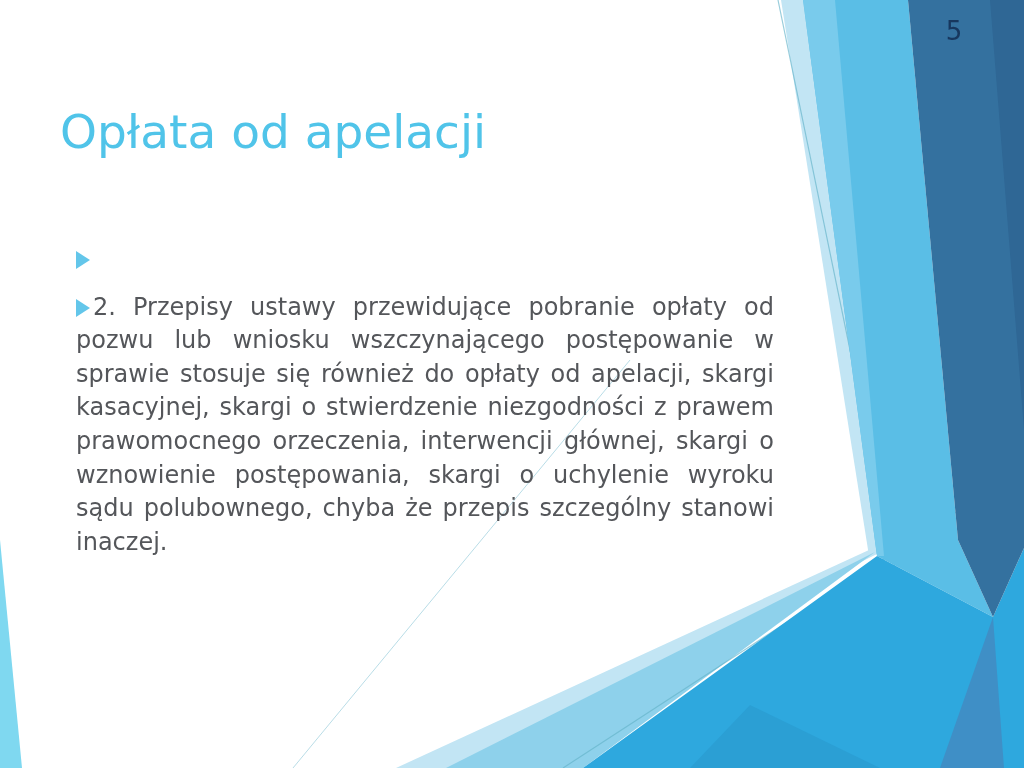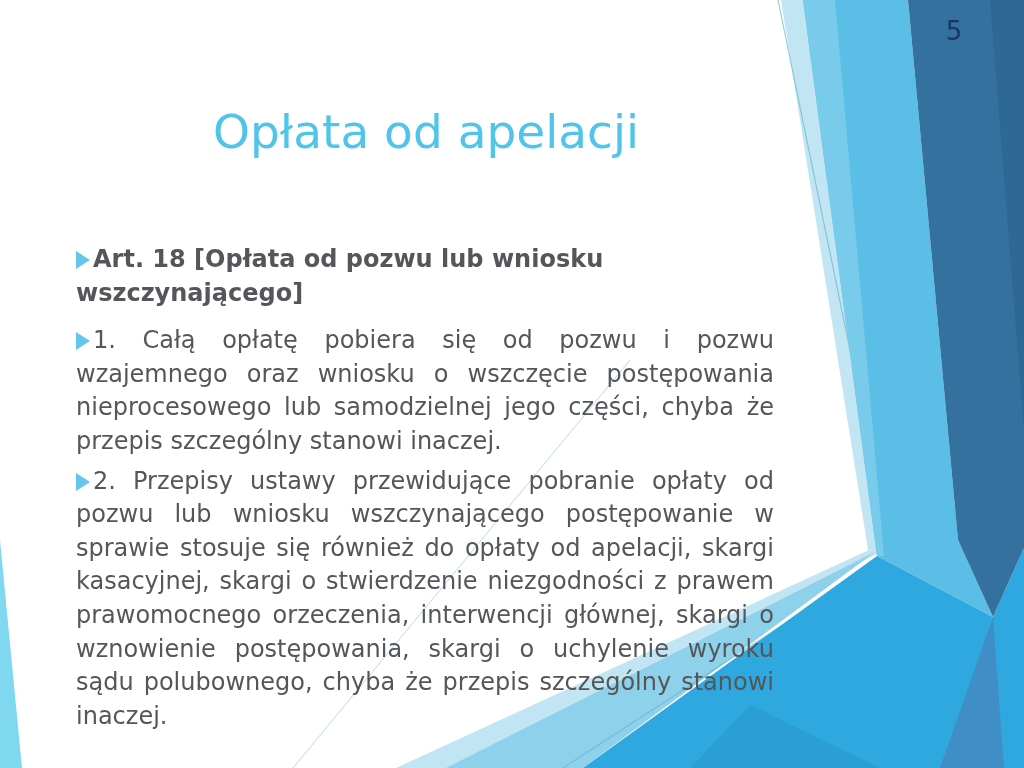--- a/index.html
+++ b/index.html
@@ -32,21 +32,21 @@
     font-size: 26px;
     line-height: 1.2;
     color: var(--page-number-color, #17375E);
     z-index: 3;
   }
   .slide-title {
     position: absolute;
     top: 72px;
     left: 60px;
     width: 732px;
-    text-align: center;
+    text-align: left;
     font-size: 47px;
     font-weight: 400;
     letter-spacing: 0px;
     line-height: 1.25;
     color: var(--title-color, #50C4E9);
     z-index: 2;
   }
   .content {
     position: absolute;
     top: 243px;
@@ -111,20 +111,19 @@
 
     <polygon points="993,617 940,768 1004,768" fill="#3F8FC6"></polygon>
   </svg>
 
   <div class="page-number">5</div>
 
   <h1 class="slide-title">Opłata od apelacji</h1>
 
   <div class="content">
 
-    <p class="heading-line"><span class="bullet-tri"></span><span>Art. 18 [Opłata od pozwu lub wniosku wszczynającego]</span></p>
+    <p class="heading-line"><span class="bullet-tri"></span></p>
 
-    <p><span class="bullet-tri"></span><span>1. Całą opłatę pobiera się od pozwu i pozwu wzajemnego oraz wniosku o wszczęcie postępowania nieprocesowego lub samodzielnej jego części, chyba że przepis szczególny stanowi inaczej.</span></p>
 
     <p><span class="bullet-tri"></span><span>2. Przepisy ustawy przewidujące pobranie opłaty od pozwu lub wniosku wszczynającego postępowanie w sprawie </span><strong>stosuje się również do opłaty od apelacji</strong><span>, skargi kasacyjnej, skargi o stwierdzenie niezgodności z prawem prawomocnego orzeczenia, interwencji głównej, skargi o wznowienie postępowania, skargi o uchylenie wyroku sądu polubownego, chyba że przepis szczególny stanowi inaczej.</span></p>
 
   </div>
 </div>
 
 </body></html>

